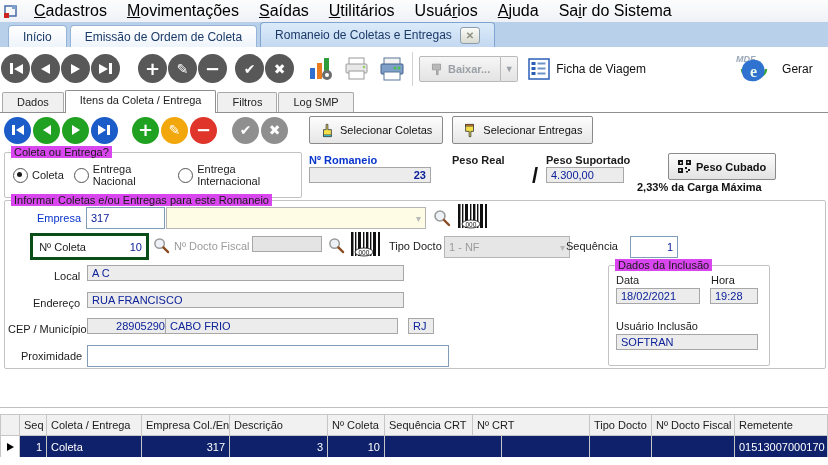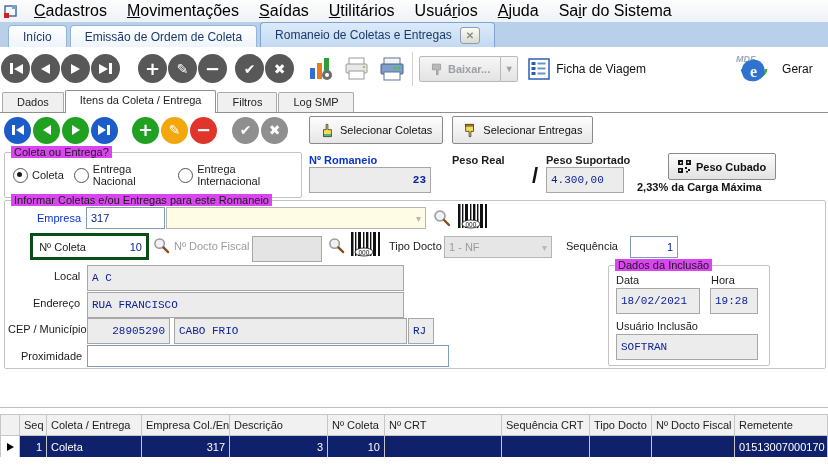--- a/index.html
+++ b/index.html
@@ -63,22 +63,22 @@
        background:linear-gradient(#fdfdfd,#e6e6e6);color:#111;font-size:11px;border-radius:2px;}
   .btn b{font-weight:normal;}
 
   
   .gbox{position:absolute;border:1px solid #c3c3c3;border-radius:2px;background:#fff;}
   .gbox>.legend{position:absolute;top:-7px;left:6px;background:#d946ef;padding:0 3px;color:#1a1a1a;}
   .lbl{position:absolute;color:#1c1c1c;white-space:nowrap;}
   .lbl.blue{color:#0734cc;}
   .lbl.bold{font-weight:bold;}
   .lbl.gray{color:#9b9b9b;}
-  .fld{position:absolute;box-sizing:border-box;height:26px;background:#ececec;border:1px solid #a7a7a7;
-       color:#0d2299;display:flex;align-items:center;padding:0 4px;overflow:hidden;white-space:nowrap;font-family:Liberation Mono, monospace;}
+  .fld{position:absolute;box-sizing:border-box;height:16px;background:#ececec;border:1px solid #a7a7a7;
+       color:#0d2299;display:flex;align-items:center;padding:0 4px;overflow:hidden;white-space:nowrap;}
   .fld.num{justify-content:flex-end;}
   .inp{position:absolute;box-sizing:border-box;height:22px;background:#fff;border:1px solid #7f9db9;
        color:#0d2299;font-family:"Liberation Sans",sans-serif;font-size:11px;padding:0 4px;}
   .inp.num{text-align:right;}
   .combo{position:absolute;box-sizing:border-box;height:22px;border:1px solid #b5b5b5;display:flex;
          align-items:center;padding:0 4px;justify-content:space-between;color:#0d2299;}
   .combo .chev{color:#b8b8b8;font-size:10px;}
   .combo.cream{background:#fffce6;}
   .combo.disabled{background:#e6e6e6;color:#9b9b9b;}
   .greenbox{position:absolute;left:30px;top:233px;width:119px;height:27px;border:3px solid #0b4d16;
@@ -377,34 +377,34 @@
     <rect x="8" y="1" width="3" height="24" fill="#111"></rect>
       <rect x="13" y="1" width="1.4" height="24" fill="#111"></rect>
     <rect x="16" y="1" width="2.4" height="24" fill="#111"></rect>
       <rect x="20" y="1" width="1.4" height="24" fill="#111"></rect>
     <rect x="23" y="1" width="3" height="24" fill="#111"></rect>
       <rect x="28" y="1" width="2" height="24" fill="#111"></rect>
     <ellipse cx="14" cy="21" rx="9" ry="4" fill="#fff" stroke="#111" stroke-width="0.8"></ellipse>
     <text x="8.5" y="23.5" font-size="6.5" fill="#111" font-family="Liberation Sans,sans-serif">000</text>
   </svg>
   <span class="lbl" style="left:389px;top:240px;">Tipo Docto</span>
-  <div class="combo disabled" style="left:444px;top:236px;width:108px;">
+  <div class="combo disabled" style="left:444px;top:236px;width:126px;">
     <span>1 - NF</span>
       <span class="chev">▾</span>
   </div>
   <span class="lbl" style="left:566px;top:240px;">Sequência</span>
   <input class="inp num" style="left: 630px; top: 236px; width: 48px;" value="1">
 
   <span class="lbl" style="left:54px;top:270px;">Local</span>
   <div class="fld" style="left:87px;top:265px;width:317px;">A C</div>
   <span class="lbl" style="left:33px;top:297px;">Endereço</span>
   <div class="fld" style="left:87px;top:292px;width:317px;">RUA FRANCISCO</div>
   <span class="lbl" style="left:8px;top:323px;">CEP / Município</span>
   <div class="fld num" style="left:87px;top:318px;width:83px;">28905290</div>
-  <div class="fld" style="left:174px;top:318px;width:233px;">CABO FRIO</div>
+  <div class="fld" style="left:165px;top:318px;width:233px;">CABO FRIO</div>
   <div class="fld" style="left:408px;top:318px;width:26px;">RJ</div>
   <span class="lbl" style="left:21px;top:350px;">Proximidade</span>
   <input class="inp" style="left: 87px; top: 345px; width: 362px;" value="">
 
   <div class="gbox" style="left:608px;top:265px;width:160px;height:99px;">
     <span class="legend">Dados da Inclusão</span>
   </div>
   <span class="lbl" style="left:616px;top:274px;">Data</span>
   <span class="lbl" style="left:711px;top:274px;">Hora</span>
   <div class="fld" style="left:616px;top:288px;width:84px;">18/02/2021</div>
@@ -427,25 +427,25 @@
           </div>
           <div class="tcell col3">
             <span>Empresa Col./Ent.</span>
           </div>
           <div class="tcell col4">
             <span>Descrição</span>
           </div>
           <div class="tcell col5">
             <span>Nº Coleta</span>
           </div>
+          <div class="tcell col7">
+            <span>Sequência CRT</span>
+          </div>
           <div class="tcell col6">
             <span>Nº CRT</span>
-          </div>
-          <div class="tcell col7">
-            <span>Sequência CRT</span>
           </div>
           <div class="tcell col8">
             <span>Tipo Docto</span>
           </div>
           <div class="tcell col9">
             <span>Nº Docto Fiscal</span>
           </div>
           <div class="tcell col10">
             <span>Remetente</span>
           </div>

